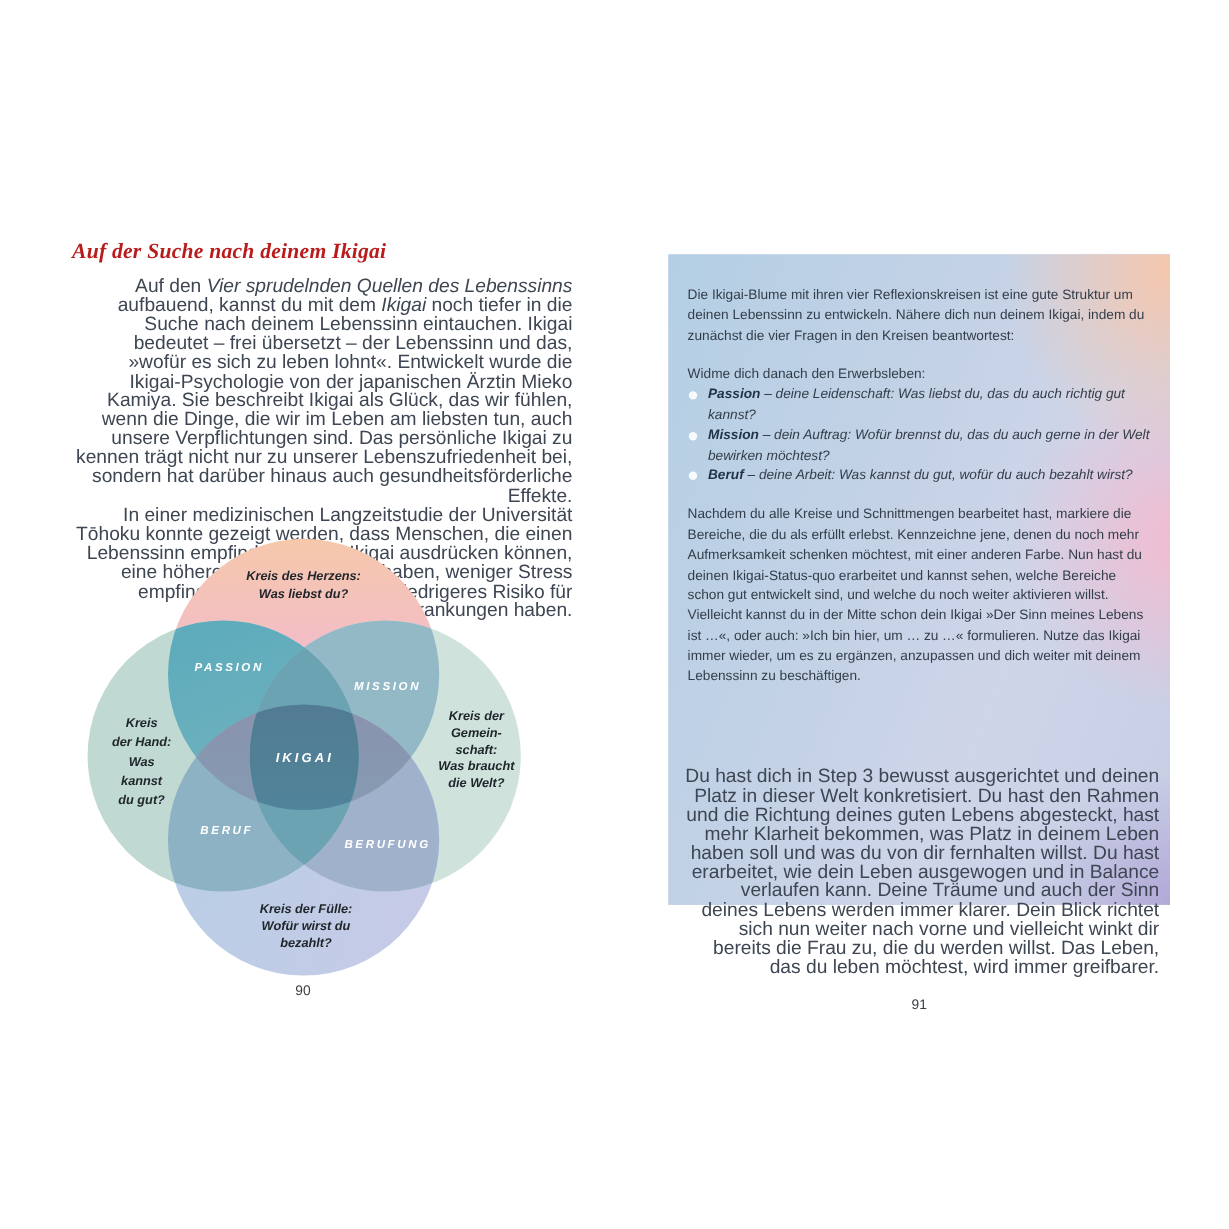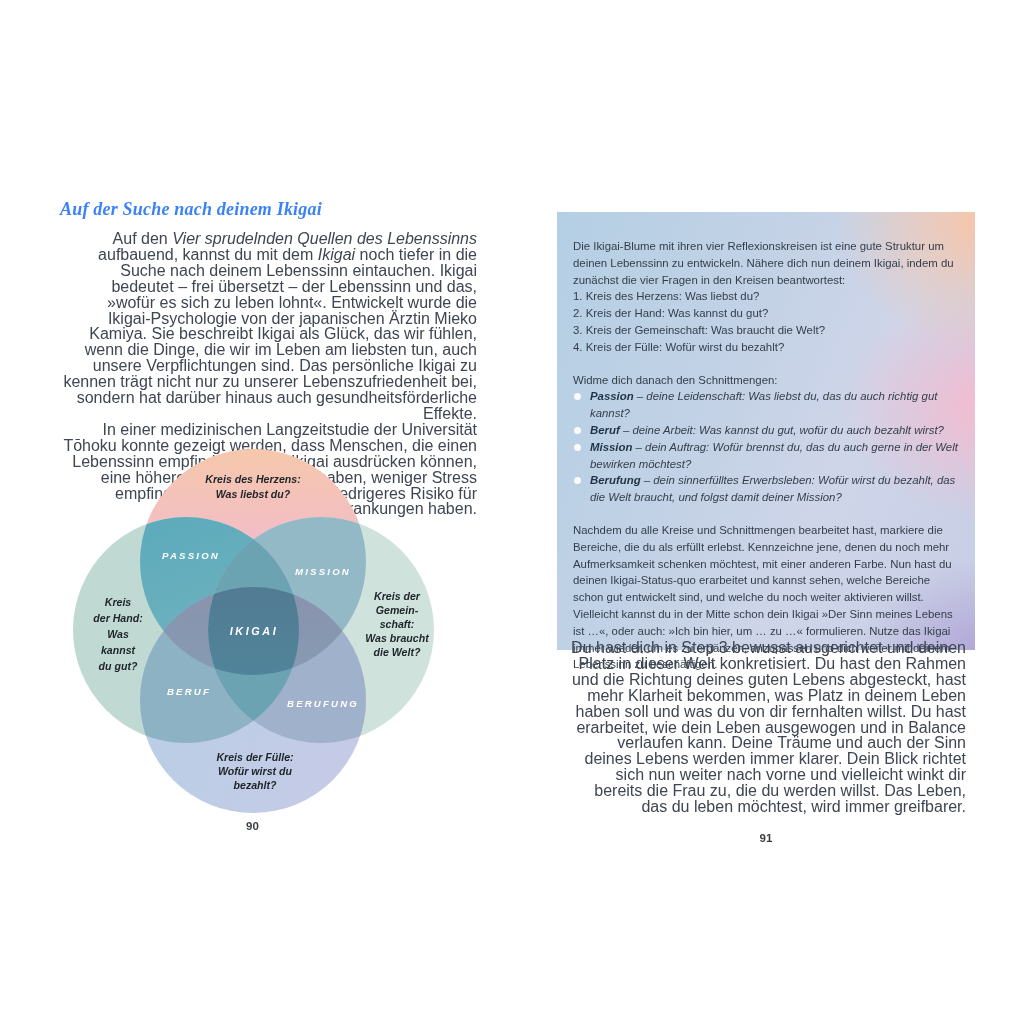--- a/index.html
+++ b/index.html
@@ -2,38 +2,38 @@
 <html><head>
 <meta charset="utf-8">
 <style>
   html,body{margin:0;padding:0;background:#ffffff;}
   .canvas{position:relative;width:1024px;height:1024px;background:#ffffff;overflow:hidden;
           font-family:"Liberation Sans",sans-serif;color:#3d4652;}
 
   
   .page-title{position:absolute;left:60px;top:199px;width:420px;margin:0;
               font-family:"Liberation Serif",serif;font-style:italic;font-weight:600;
-              font-size:18px;letter-spacing:.2px;color:#3b82f6;}
+              font-size:18px;letter-spacing:.2px;color:#b91c1c;}
   .body-text{font-size:16px;line-height:15.9px;color:#3d4652;text-align:right;margin:0;}
   .intro-block{position:absolute;left:60px;top:231px;width:417px;}
   .intro-block p{margin:0;}
   .italic{font-style:italic;}
 
   .venn-wrap{position:absolute;left:57px;top:438px;width:420px;height:400px;font-style:italic;}
   svg text{font-family:"Liberation Sans",sans-serif;}
   .circle-label{font-size:10.6px;font-weight:700;fill:#20262b;}
   .zone-label{font-size:9.6px;font-weight:600;fill:#ffffff;letter-spacing:2.2px;}
   .center-label{font-size:10.8px;font-weight:700;fill:#ffffff;letter-spacing:2.6px;}
 
-  .page-number{position:absolute;top:820px;font-size:11.5px;font-weight:700;color:#393e44;text-align:center;}
+  .page-number{position:absolute;top:820px;font-size:11.5px;font-weight:400;color:#393e44;text-align:center;}
   .pn-left{left:60px;width:385px;}
   .pn-right{left:557px;width:418px;margin-top:12px;}
 
   
-  .info-box{position:absolute;left:557px;top:212px;width:418px;height:438px;box-sizing:border-box;
+  .info-box{position:absolute;left:557px;top:212px;width:418px;height:542px;box-sizing:border-box;
             padding:26px 16px 10px 16px;
             background-color:#c3d2e5;
             background-image:
               radial-gradient(55% 48% at 101% 2%,  rgba(246,198,171,1) 0%, rgba(246,198,171,0) 62%),
               radial-gradient(58% 42% at 104% 44%, rgba(243,188,208,.95) 6%, rgba(243,188,208,0) 62%),
               radial-gradient(48% 34% at 101% 100%, rgba(172,158,212,.8) 0%, rgba(172,158,212,0) 60%),
               linear-gradient(112deg,#b4cfe4 0%,#c4d2e6 42%,#cfd5e9 66%,#c7cde4 100%);}
   .box-text{font-size:11.4px;line-height:16.8px;color:#333e4a;margin:0;}
   .box-gap{margin-top:16px;}
   .numbered-line{font-size:11.4px;line-height:16.8px;color:#333e4a;}
@@ -157,32 +157,25 @@
       <text class="zone-label" text-anchor="middle" x="132" y="257">BERUF</text>
       <text class="zone-label" text-anchor="middle" x="266" y="269">BERUFUNG</text>
       <text class="center-label" text-anchor="middle" x="197" y="197">IKIGAI</text>
     </svg>
   </div>
 
   <div class="page-number pn-left">90</div>
 
   <div class="info-box">
     <p class="box-text">Die Ikigai-Blume mit ihren vier Reflexionskreisen ist eine gute Struktur um deinen Lebenssinn zu entwickeln. Nähere dich nun deinem Ikigai, indem du zunächst die vier Fragen in den Kreisen beantwortest:</p>
-    <div>
-      <div class="numbered-line">1. Kreis des Herzens: Was liebst du?</div>
-      <div class="numbered-line">2. Kreis der Hand: Was kannst du gut?</div>
-      <div class="numbered-line">3. Kreis der Gemeinschaft: Was braucht die Welt?</div>
-      <div class="numbered-line">4. Kreis der Fülle: Wofür wirst du bezahlt?</div>
-    </div>
-    <p class="box-text box-gap">Widme dich danach den Schnittmengen:</p>
+    <p class="box-text box-gap">Widme dich danach den Erwerbsleben:</p>
     <ul class="bullet-list">
       <li><span class="bullet-dot"></span><span class="term">Passion</span><span> – deine Leidenschaft: Was liebst du, das du auch richtig gut kannst?</span></li>
+      <li><span class="bullet-dot"></span><span class="term">Mission</span><span> – dein Auftrag: Wofür brennst du, das du auch gerne in der Welt bewirken möchtest?</span></li>
       <li><span class="bullet-dot"></span><span class="term">Beruf</span><span> – deine Arbeit: Was kannst du gut, wofür du auch bezahlt wirst?</span></li>
-      <li><span class="bullet-dot"></span><span class="term">Mission</span><span> – dein Auftrag: Wofür brennst du, das du auch gerne in der Welt bewirken möchtest?</span></li>
-      <li><span class="bullet-dot"></span><span class="term">Berufung</span><span> – dein sinnerfülltes Erwerbsleben: Wofür wirst du bezahlt, das die Welt braucht, und folgst damit deiner Mission?</span></li>
     </ul>
     <p class="box-text box-gap">Nachdem du alle Kreise und Schnittmengen bearbeitet hast, markiere die Bereiche, die du als erfüllt erlebst. Kennzeichne jene, denen du noch mehr Aufmerksamkeit schenken möchtest, mit einer anderen Farbe. Nun hast du deinen Ikigai-Status-quo erarbeitet und kannst sehen, welche Bereiche schon gut entwickelt sind, und welche du noch weiter aktivieren willst. Vielleicht kannst du in der Mitte schon dein Ikigai »Der Sinn meines Lebens ist …«, oder auch: »Ich bin hier, um … zu …« formulieren. Nutze das Ikigai immer wieder, um es zu ergänzen, anzupassen und dich weiter mit deinem Lebenssinn zu beschäftigen.</p>
   </div>
 
   <div class="closing-block">
     <p class="body-text">Du hast dich in Step 3 bewusst ausgerichtet und deinen Platz in dieser Welt konkretisiert. Du hast den Rahmen und die Richtung deines guten Lebens abgesteckt, hast mehr Klarheit bekommen, was Platz in deinem Leben haben soll und was du von dir fernhalten willst. Du hast erarbeitet, wie dein Leben ausgewogen und in Balance verlaufen kann. Deine Träume und auch der Sinn deines Lebens werden immer klarer. Dein Blick richtet sich nun weiter nach vorne und vielleicht winkt dir bereits die Frau zu, die du werden willst. Das Leben, das du leben möchtest, wird immer greifbarer.</p>
   </div>
 
   <div class="page-number pn-right">91</div>
 

